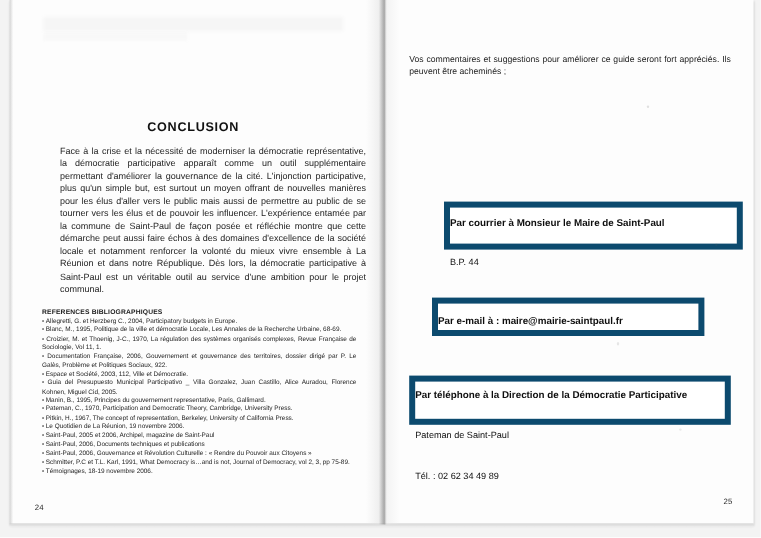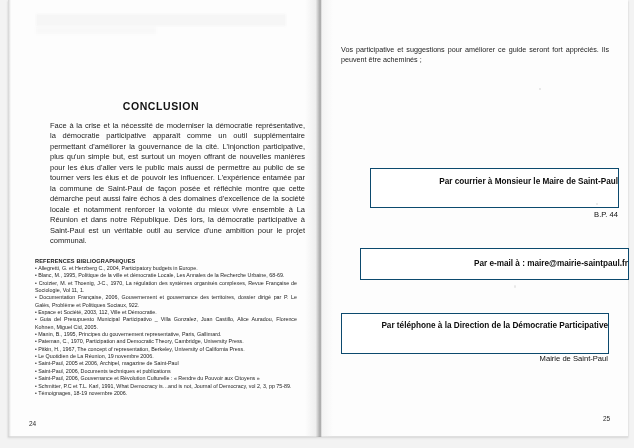--- a/index.html
+++ b/index.html
@@ -166,24 +166,24 @@
     top: 45px;
     width: 268px;
     font-size: 7.2px;
     line-height: 10.4px;
     text-align: justify;
     color: #1d1d1d;
   }
 
   .addr-box {
     position: absolute;
-    border: 1px solid #0c4a6e;
+    border: 5px solid #0c4a6e;
     background: #ffffff;
     box-sizing: border-box;
-    text-align: right;
+    text-align: left;
     color: #0e0e0e;
   }
   .addr-box .line {
     display: block;
   }
   .addr-box .line.head {
     font-weight: bold;
     font-size: 8.2px;
   }
   .addr-box .line.sub {
@@ -197,21 +197,21 @@
     width: 249px;
     height: 40px;
     padding-top: 8px;
   }
   #box-courrier .line.head { margin-bottom: 2.5px; }
   #box-courrier .line.sub  { line-height: 9.6px; }
 
   #box-email {
     left: 27px;
     top: 248px;
-    width: 269px;
+    width: 227px;
     height: 32px;
     padding-top: 10px;
   }
 
   #box-tel {
     left: 8px;
     top: 313px;
     width: 268px;
     height: 41px;
     padding-top: 7px;
@@ -264,34 +264,35 @@
     </div>
 
     <div class="folio folio-left">24</div>
   </div>
 
   <div class="gutter"></div>
   <div class="gutter-line"></div>
 
   <div class="page page-right">
 
-    <div class="intro-right">Vos participative et suggestions pour améliorer ce guide seront fort appréciés. Ils peuvent être acheminés ;</div>
+    <div class="intro-right">Vos commentaires et suggestions pour améliorer ce guide seront fort appréciés. Ils peuvent être acheminés ;</div>
 
     <div class="addr-box" id="box-courrier">
       <span class="line head">Par courrier à Monsieur le Maire de Saint-Paul</span>
       <span class="line sub">B.P. 44</span>
     </div>
 
     <div class="addr-box" id="box-email">
       <span class="line head">Par e-mail à : maire@mairie-saintpaul.fr</span>
     </div>
 
     <div class="addr-box" id="box-tel">
       <span class="line head">Par téléphone à la Direction de la Démocratie Participative</span>
-      <span class="line sub">Mairie de Saint-Paul</span>
+      <span class="line sub">Pateman de Saint-Paul</span>
+      <span class="line sub">Tél. : 02 62 34 49 89</span>
     </div>
 
     <div class="folio folio-right">25</div>
   </div>
 
   <div class="speck" style="left:539px; top:88px; width:2px; height:2px; opacity:.5;"></div>
   <div class="speck" style="left:596px; top:203px; width:2px; height:2px; opacity:.45;"></div>
   <div class="speck" style="left:514px; top:285px; width:2px; height:3px; opacity:.4;"></div>
   <div class="speck" style="left:566px; top:357px; width:2px; height:2px; opacity:.35;"></div>
 </div>

